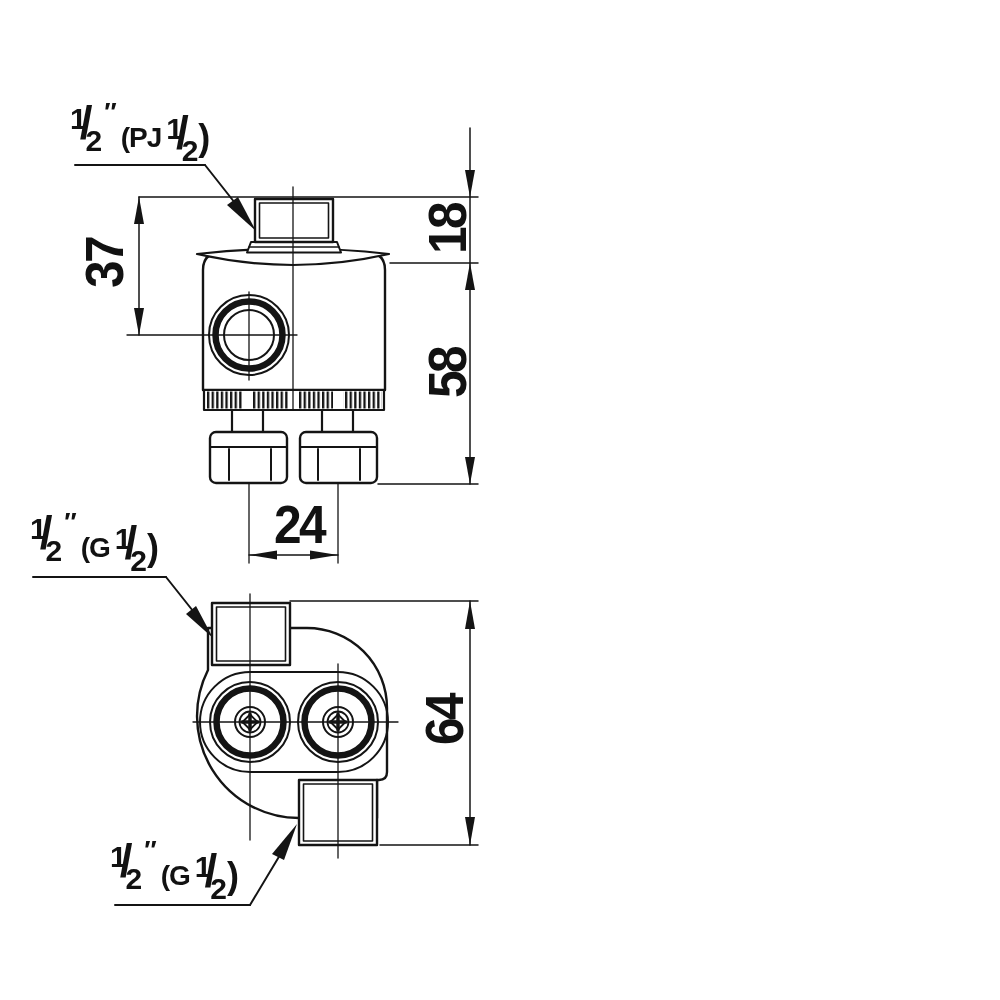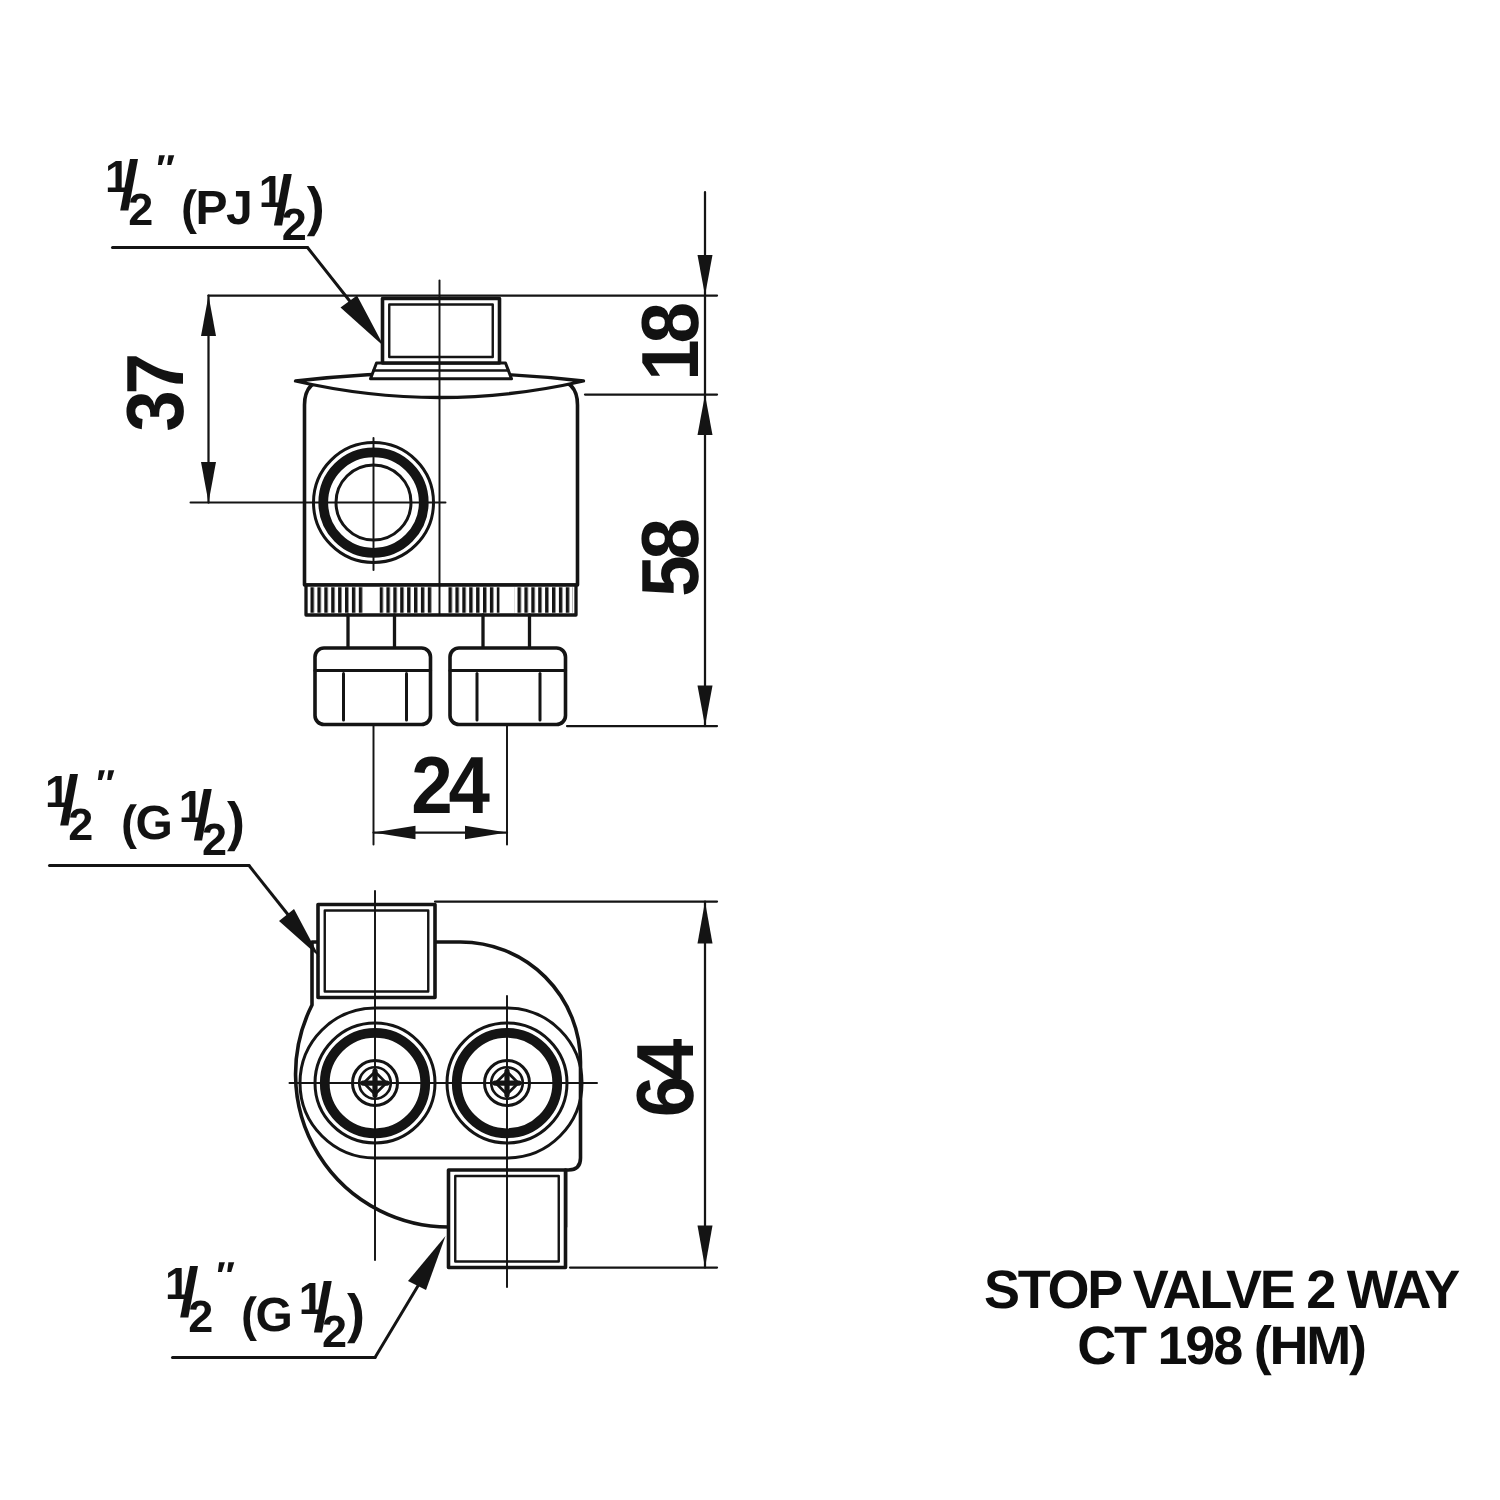--- a/index.html
+++ b/index.html
@@ -10,21 +10,21 @@
        font:700 54px/50px "Liberation Sans",sans-serif;letter-spacing:-3px;}
   .vdim{transform:rotate(-90deg) scaleX(.92);}
   .hdim{transform:scaleX(.92);}
   .lab{position:absolute;display:flex;align-items:flex-start;color:#121212;font-weight:700;
        font-family:"Liberation Sans",sans-serif;white-space:nowrap;}
   .fr{display:flex;}
   .fn{font-size:30px;line-height:30px;}
   .fsl{font-size:46px;line-height:36px;margin:0 -7px;transform:translateY(1px);}
   .fd{font-size:30px;line-height:30px;transform:translateY(22px);}
   .unit{font-size:26px;line-height:26px;transform:translateY(-5px);margin-left:2px;letter-spacing:-3px;}
-  .thr{font-size:32px;line-height:36px;transform:translateY(16px);margin-left:7px;letter-spacing:-1px;}
+  .thr{font-size:28px;line-height:36px;transform:translateY(16px);margin-left:7px;letter-spacing:-1px;}
   .fr.inner{transform:translateY(10px);margin-left:5px;}
   .close{font-size:36px;line-height:36px;transform:translateY(16px);}
   .title{position:absolute;left:640px;top:841px;width:348px;text-align:center;color:#0d0d0d;
          font:700 36px/37px "Liberation Sans",sans-serif;letter-spacing:-1.5px;}
 </style>
 </head>
 <body>
 
 <div id="canvas">
 
@@ -222,18 +222,14 @@
     <span class="unit">″</span>
     <span class="thr">(G</span>
     <span class="fr inner">
         <span class="fn">1</span>
         <span class="fsl">/</span>
         <span class="fd">2</span>
       </span>
     <span class="close">)</span>
   </div>
 
-  <div class="title">
-    <div>STOP VALVE 2 WAY</div>
-    <div>CT 198 (HM)</div>
-  </div>
 
 </div>
 
 </body></html>

